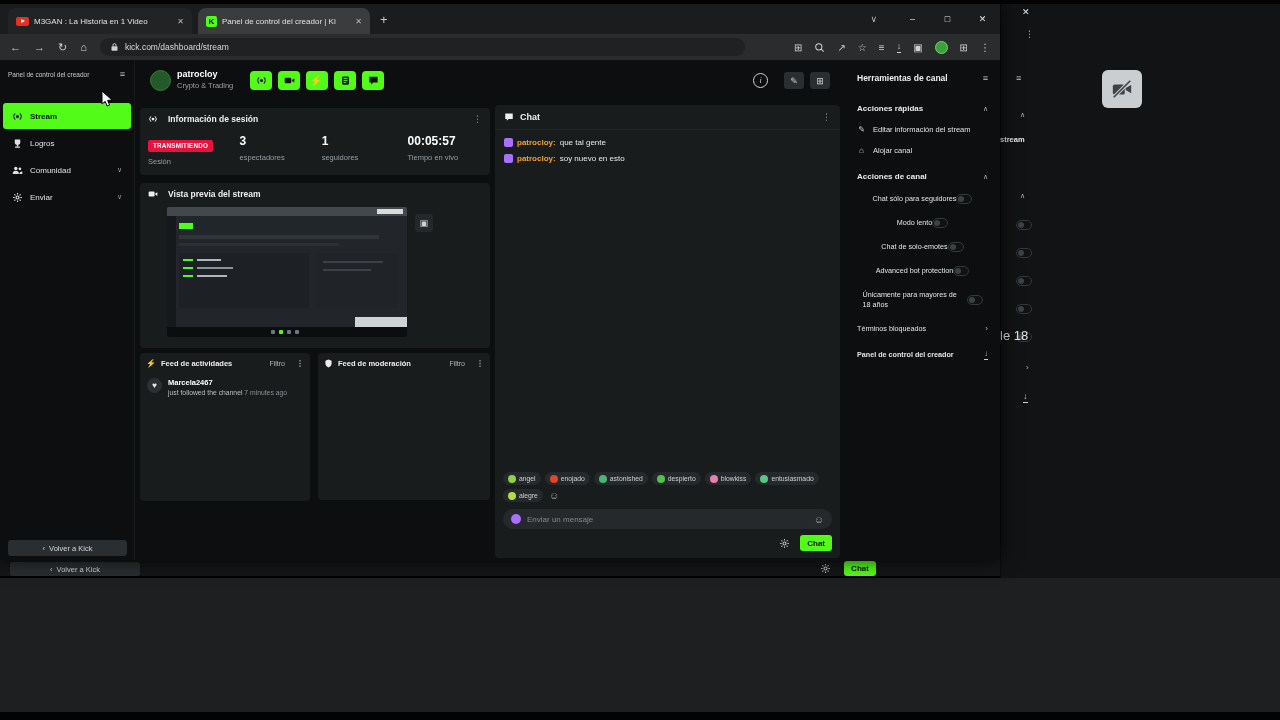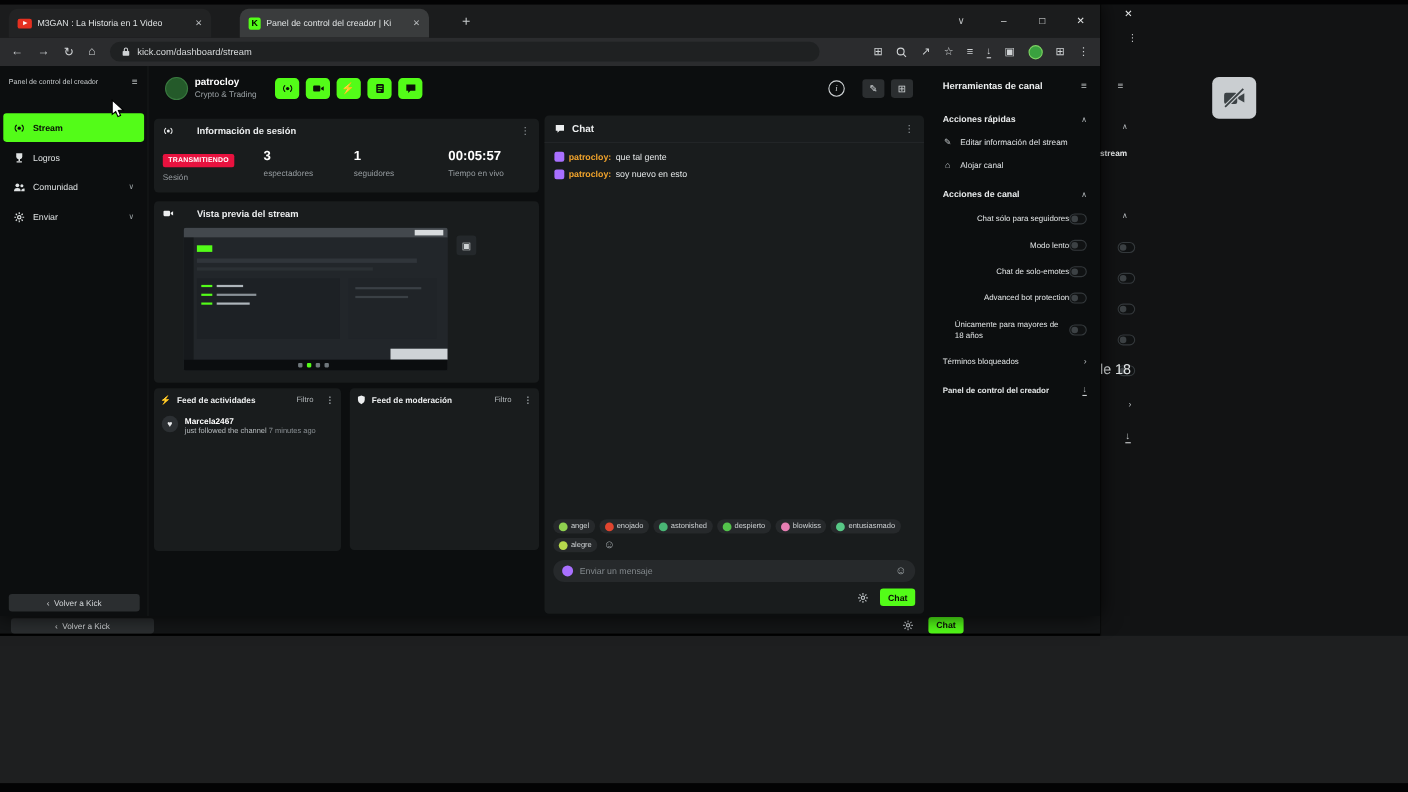--- a/index.html
+++ b/index.html
@@ -19,21 +19,21 @@
   .tgl { width:16px; height:10px; border-radius:5px; background:#101213; border:1px solid #34393c; position:relative; flex:none; }
   .tgl .knob { position:absolute; left:1px; top:1px; width:6px; height:6px; border-radius:50%; background:#3c4144; }
 
   
   .strip { position:absolute; left:0; top:560px; width:1000px; height:18px; background:#141617; border-bottom:2px solid #000; }
   .strip-back { position:absolute; left:10px; top:2px; width:130px; height:14px; background:#2b2e30; border-radius:3px; display:flex; align-items:center; justify-content:center; gap:4px; font-size:7.5px; color:#d3d6d8; }
   .strip-chat { position:absolute; left:844px; top:1px; width:32px; height:15px; background:#53fc18; border-radius:3px; display:flex; align-items:center; justify-content:center; font-size:8px; font-weight:bold; color:#0b1208; }
 
   
   .bwin { position:absolute; left:0; top:4px; width:1000px; height:556px; background:#0c0e0f; box-shadow:0 0 18px rgba(0,0,0,.8); }
-  .tabbar { height:30px; background:#1b1c1d; display:flex; align-items:flex-end; padding:0 0 0 8px; position:relative;gap:20px; }
+  .tabbar { height:30px; background:#1b1c1d; display:flex; align-items:flex-end; padding:0 0 0 8px; position:relative; }
   .tab { height:26px; border-radius:8px 8px 0 0; display:flex; align-items:center; gap:5px; padding:0 8px; font-size:8px; color:#dfe2e3; }
   .tab.inactive { background:#222324; width:184px; }
   .tab.active { background:#3a3c3d; width:172px; margin-left:6px; }
   .tab .ttl { flex:1; white-space:nowrap; overflow:hidden; }
   .tab .tx { color:#b9bcbe; font-size:8px; padding-left:4px; }
   .yticon { width:13px; height:9px; background:#e53020; border-radius:2px; position:relative; flex:none; }
   .yticon .tri { position:absolute; left:5px; top:2px; width:0; height:0; border-left:4px solid #fff; border-top:2.5px solid transparent; border-bottom:2.5px solid transparent; }
   .kicon { width:11px; height:11px; background:#53fc18; border-radius:2px; color:#000; font-size:8px; font-weight:bold; display:flex; align-items:center; justify-content:center; flex:none; }
   .newtab { margin-left:10px; color:#c6c9cb; font-size:13px; align-self:center; }
   .tabbar-right { position:absolute; right:0; top:0; height:30px; display:flex; align-items:center; }
@@ -61,21 +61,21 @@
   .h-id { position:absolute; left:177px; top:9px; }
   .h-name { font-size:9px; font-weight:bold; color:#fff; }
   .h-cat { font-size:7.5px; color:#9aa0a4; margin-top:2px; }
   .hbtns { position:absolute; left:250px; top:11px; display:flex; gap:6px; }
   .hbtn { width:22px; height:19px; background:#53fc18; border-radius:4px; display:flex; align-items:center; justify-content:center; color:#0b1208; font-size:10px; }
   .info-ic { position:absolute; left:753px; top:13px; width:15px; height:15px; border:1.2px solid #cfd3d5; border-radius:50%; color:#cfd3d5; font-size:8px; display:flex; align-items:center; justify-content:center; font-style:italic; font-family:"Liberation Serif", serif; }
   .hbtn2 { position:absolute; top:12px; width:20px; height:17px; background:#2b2e30; border-radius:3px; color:#d0d4d6; font-size:9px; display:flex; align-items:center; justify-content:center; }
 
   .col1 { position:absolute; left:140px; top:48px; width:350px; }
   .panel { background:#191c1d; border-radius:4px; }
-  .p-head { display:flex; align-items:flex-start; gap:21px; padding:6px 8px; font-size:8.5px; font-weight:bold; color:#eceeef; }
+  .p-head { display:flex; align-items:flex-start; gap:10px; padding:6px 8px; font-size:8.5px; font-weight:bold; color:#eceeef; }
   .p-head .dots { margin-left:auto; font-weight:normal; color:#9aa0a4; font-size:9px; }
   .stats { display:flex; padding:4px 8px 8px; }
   .stat .v { font-size:12px; font-weight:bold; color:#fff; }
   .stat .l { margin-top:5px; font-size:7.5px; color:#989ea2; }
   .live-badge { display:inline-block; background:#e8123f; color:#fff; font-size:6.3px; font-weight:bold; padding:2.5px 5px; border-radius:2px; letter-spacing:.2px; }
 
   .thumb { position:relative; margin:2px 0 0 27px; width:240px; height:130px; background:#24282c; border-radius:2px; overflow:hidden; }
   .popout { position:absolute; left:275px; top:31px; width:18px; height:18px; background:#24282b; border-radius:3px; color:#cdd1d3; font-size:9px; display:flex; align-items:center; justify-content:center; }
   .t-d { position:absolute; }
 
@@ -116,21 +116,21 @@
   .cinput input::placeholder { color:#82888c; }
   .c-foot { margin:6px 8px 7px; display:flex; align-items:center; justify-content:flex-end; gap:10px; }
   .send { min-width:30px; height:16px; background:#53fc18; color:#0b1208; font-weight:bold; font-size:8px; border-radius:3px; display:flex; align-items:center; justify-content:center; padding:0 7px; }
 
   .tools { position:absolute; left:845px; top:0; width:152px; height:100%; }
   .t-title { display:flex; align-items:center; justify-content:space-between; padding:13px 9px 14px 12px; font-size:8.5px; font-weight:bold; color:#eceeef; }
   .t-sec { display:flex; align-items:center; justify-content:space-between; padding:7px 9px 6px 12px; font-size:8px; font-weight:bold; color:#e8eaeb; }
   .t-sec .chev { font-weight:normal; color:#b3b8bb; font-size:7px; }
   .t-item { display:flex; align-items:center; gap:7px; padding:6px 9px 6px 12px; font-size:7.5px; color:#dfe2e4; }
   .t-item .ic { color:#c6cbce; font-size:8px; width:9px; text-align:center; }
-  .t-tog { display:flex; align-items:center; justify-content:flex-end; padding:7px 9px 7px 12px; font-size:7.2px; color:#e2e5e6; }
+  .t-tog { display:flex; align-items:center; justify-content:center; padding:7px 9px 7px 12px; font-size:7.2px; color:#e2e5e6; }
   .t-tog .lbl { max-width:104px; line-height:1.35; }
   .t-link { display:flex; align-items:center; justify-content:space-between; padding:8px 9px 8px 12px; font-size:7.2px; color:#e2e5e6; }
   .t-link .chev { color:#b3b8bb; font-size:8px; }
   .gray-ic { color:#c6c9cb; }
 </style>
 </head>
 <body>
 
 <div class="stage">
 

